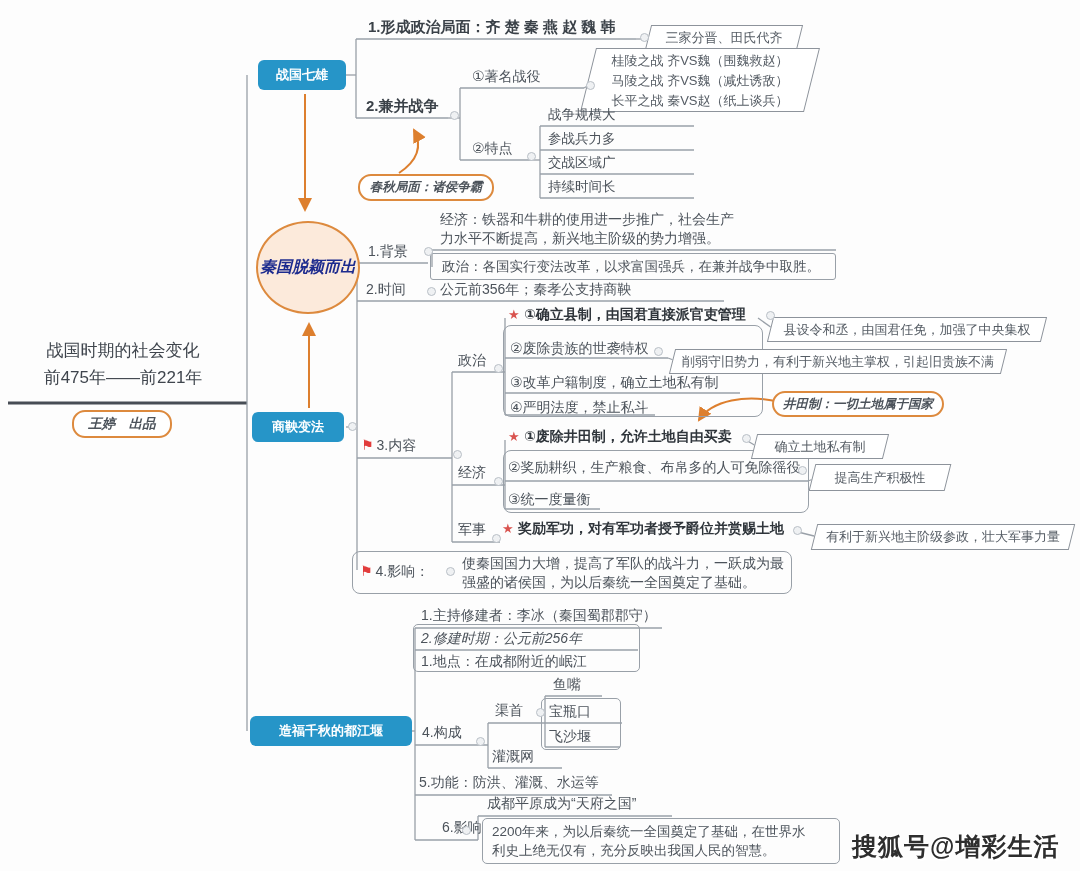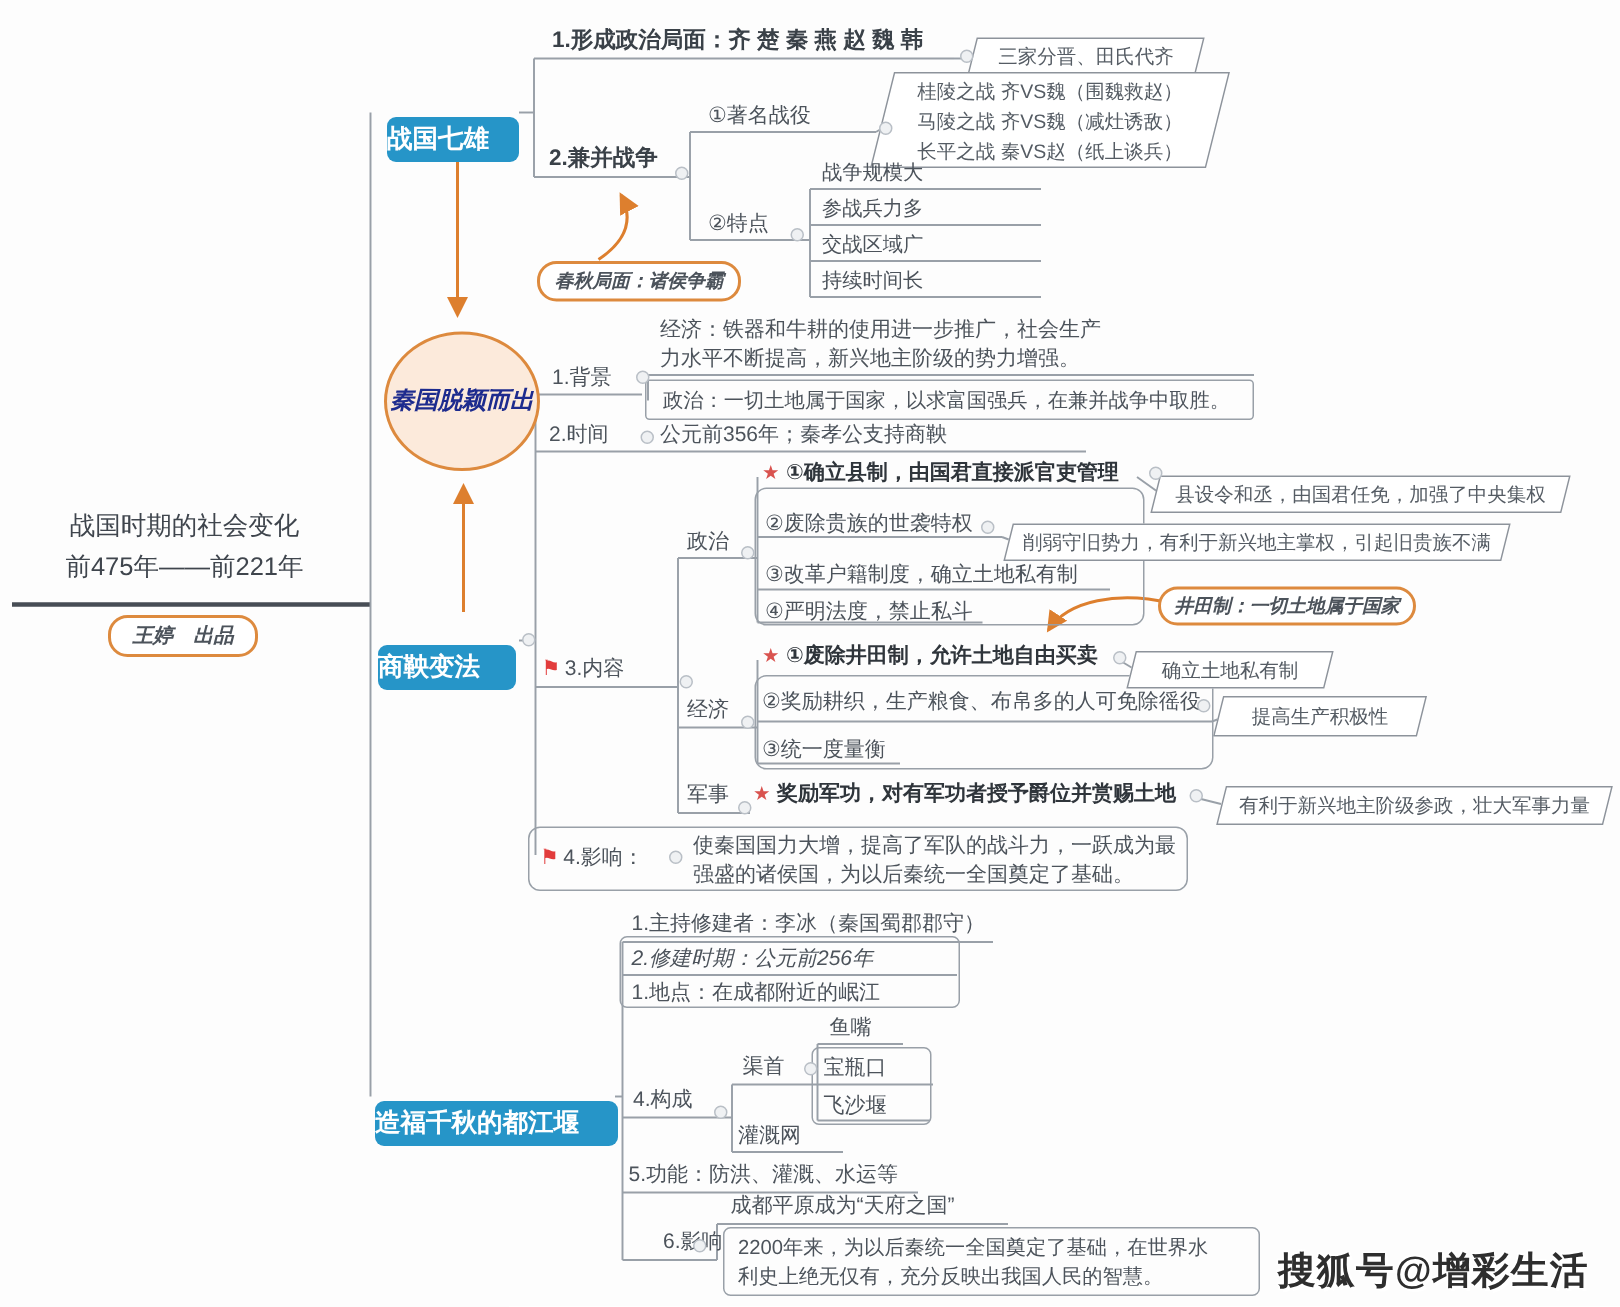--- a/index.html
+++ b/index.html
@@ -9,22 +9,22 @@
   .bbox{position:absolute;border:1px solid #99a0a8;border-radius:8px;z-index:1;box-sizing:border-box;}
   .pgram{position:absolute;border:1px solid #8d939b;background:#fff;transform:skewX(-14deg);z-index:2;box-sizing:border-box;}
   .pgram .in{transform:skewX(14deg);font-size:13px;color:#555c64;text-align:center;white-space:nowrap;}
   .onote{position:absolute;border:2px solid #dd8a3e;border-radius:13px;background:#fff;font-size:12.5px;
          font-style:italic;font-weight:bold;color:#4c535b;text-align:center;white-space:nowrap;z-index:2;box-sizing:border-box;}
   .node{position:absolute;font-size:14px;color:#4c535b;white-space:nowrap;z-index:3;line-height:18px;}
   .hd{font-size:15px;font-weight:600;color:#3a4148;}
   .sm{font-size:13.5px;}
   .bold-item{font-weight:bold;color:#2f353b;}
   .wrap{white-space:normal;line-height:19px;}
-  .blue-node{position:absolute;background:#2695c8;color:#fff;font-weight:bold;font-size:17px;
-             border-radius:6px;height:30px;line-height:30px;z-index:3;margin-top:18px;}
+  .blue-node{position:absolute;background:#2695c8;color:#fff;font-weight:bold;font-size:13px;text-align:center;
+             border-radius:6px;height:30px;line-height:30px;z-index:3;}
   .circle-node{position:absolute;left:256px;top:221px;width:104px;height:93px;border:2.5px solid #dd8a3e;
                border-radius:50%;background:#fceadb;display:flex;align-items:center;justify-content:center;
                font-size:16px;font-weight:bold;font-style:italic;color:#1d2b8e;z-index:3;box-sizing:border-box;}
   .dot{position:absolute;width:9px;height:9px;border-radius:50%;border:1px solid #b9bfc6;background:#eff1f3;
        z-index:4;box-sizing:border-box;}
   .star{position:absolute;color:#d9534f;font-size:13px;z-index:3;line-height:18px;}
   .flag{color:#e23c3c;font-size:14px;margin-right:3px;font-style:normal;}
   .root-title{position:absolute;left:12px;top:337px;width:222px;text-align:center;font-size:17px;
               color:#3f454d;line-height:27px;font-weight:500;z-index:3;}
   .boxtext{position:absolute;z-index:3;font-size:13.5px;color:#4c535b;white-space:nowrap;}
@@ -145,21 +145,21 @@
   </div>
   <div class="node" style="left:472px;top:139px;">②特点</div>
   <div class="node sm" style="left:548px;top:106px;">战争规模大</div>
   <div class="node sm" style="left:548px;top:130px;">参战兵力多</div>
   <div class="node sm" style="left:548px;top:154px;">交战区域广</div>
   <div class="node sm" style="left:548px;top:178px;">持续时间长</div>
   <div class="onote" style="left:358px;top:174px;width:136px;height:27px;line-height:23px;">春秋局面：诸侯争霸</div>
 
   <div class="node" style="left:368px;top:242px;">1.背景</div>
   <div class="node wrap" style="left:440px;top:210px;width:302px;">经济：铁器和牛耕的使用进一步推广，社会生产力水平不断提高，新兴地主阶级的势力增强。</div>
-  <div class="boxtext" style="left:442px;top:258px;">政治：一切土地属于国家，以求富国强兵，在兼并战争中取胜。</div>
+  <div class="boxtext" style="left:442px;top:258px;">政治：各国实行变法改革，以求富国强兵，在兼并战争中取胜。</div>
   <div class="node" style="left:366px;top:280px;">2.时间</div>
   <div class="node" style="left:440px;top:280px;">公元前356年；秦孝公支持商鞅</div>
 
   <div class="node" style="left:361px;top:436px;">
     <span class="flag">⚑</span><span>3.内容</span>
   </div>
 
   <div class="node" style="left:458px;top:351px;">政治</div>
   <span class="star" style="left:508px;top:306px;">★</span>
   <div class="node bold-item" style="left:524px;top:305px;">①确立县制，由国君直接派官吏管理</div>

